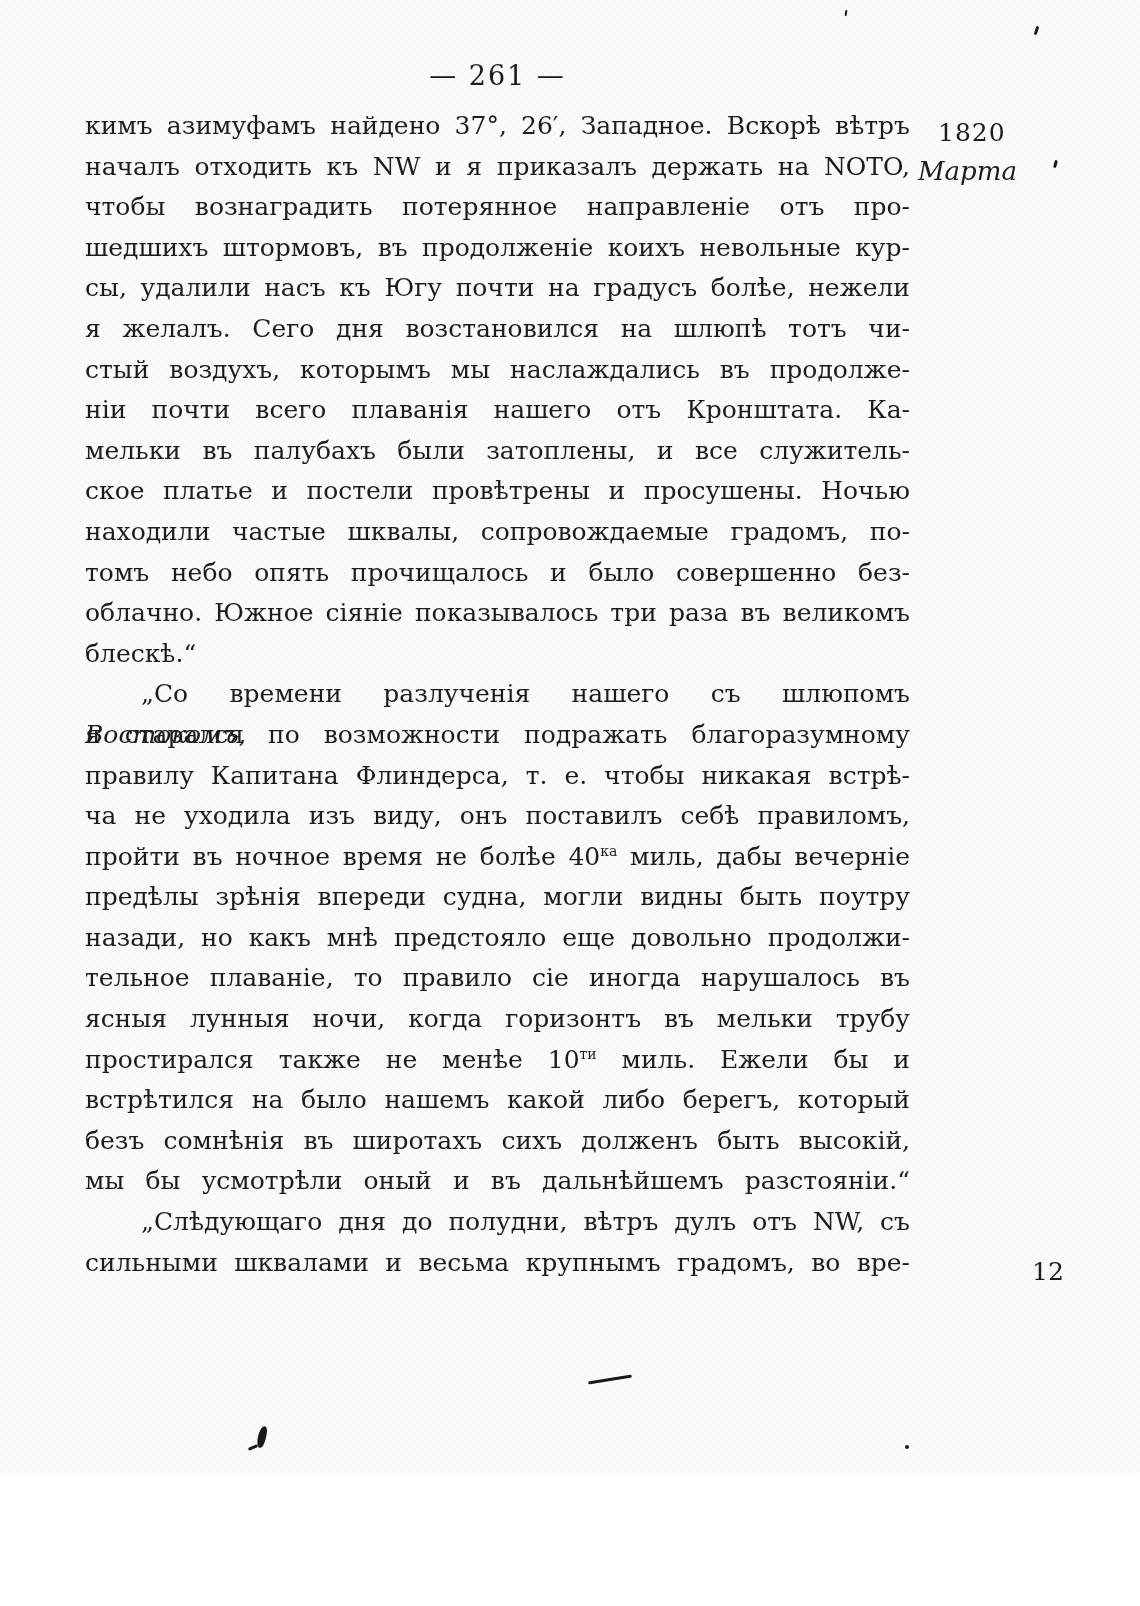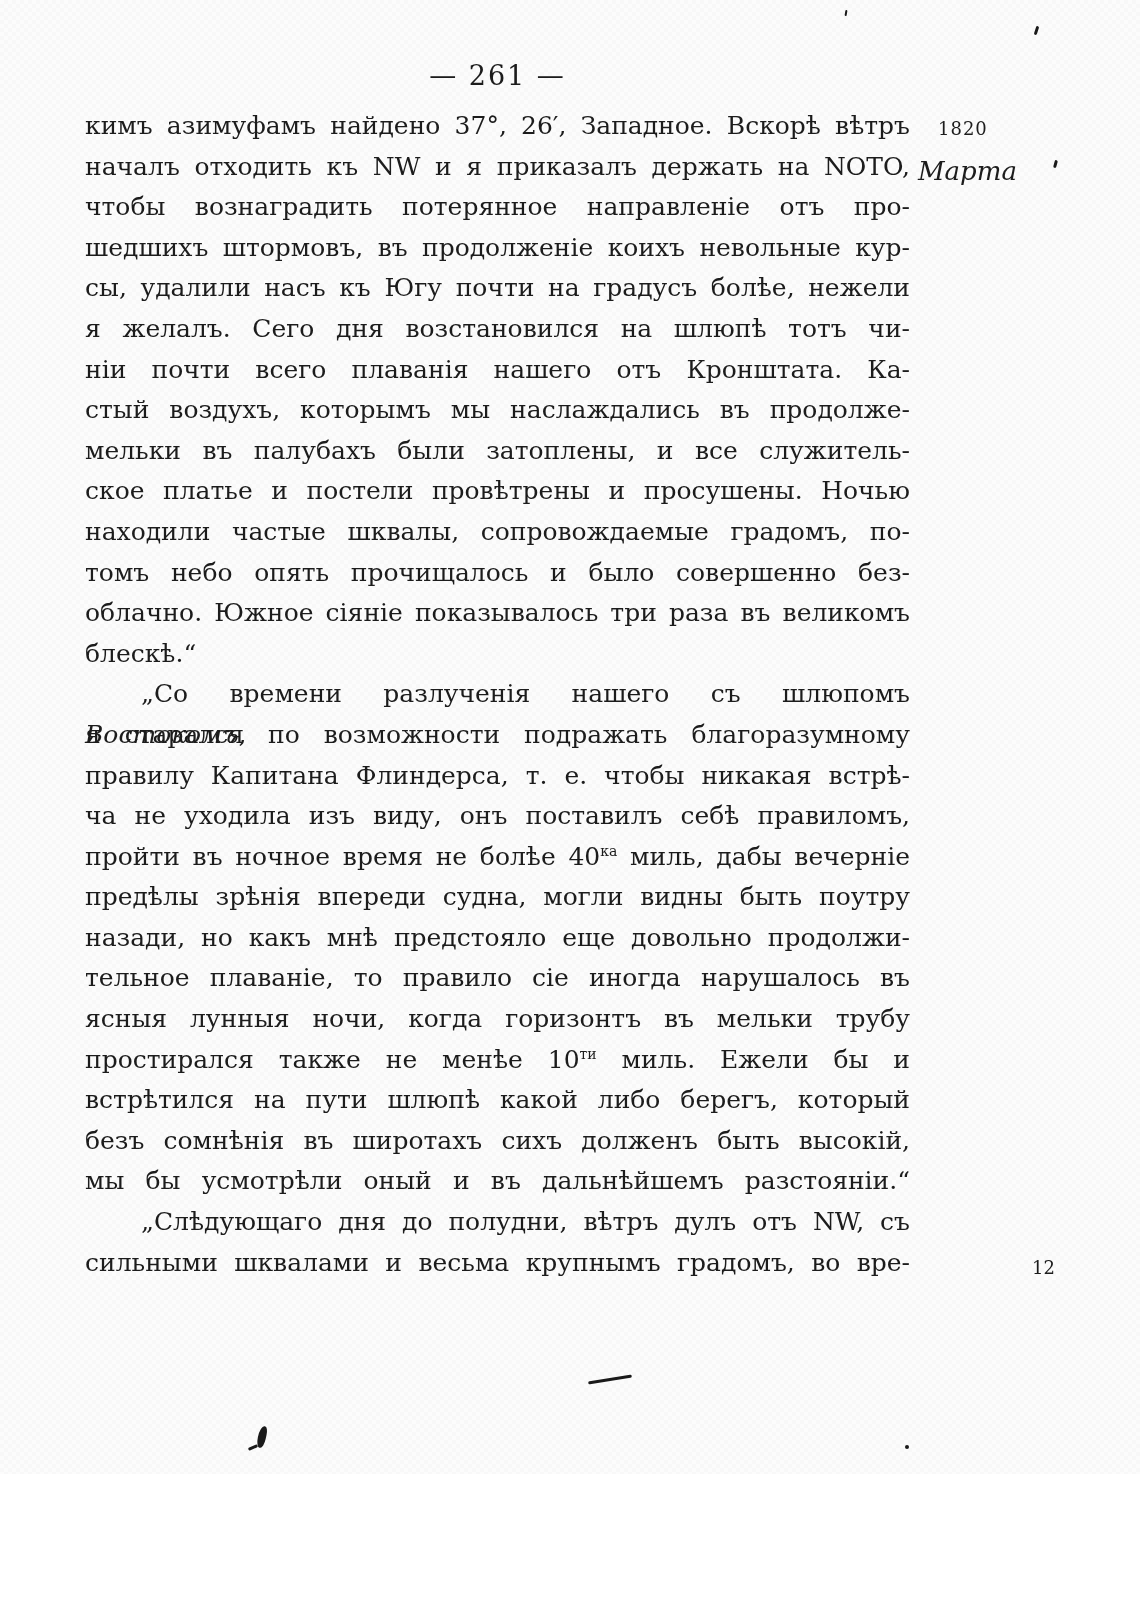--- a/index.html
+++ b/index.html
@@ -20,21 +20,21 @@
   .text-block { position:absolute; top:106px; left:85px; width:825px; }
   .line {
     height:40.6px; line-height:40.6px; font-size:25px;
     text-align:justify; text-align-last:justify;
     overflow:visible;
   }
   .line.last { text-align-last:left; }
   .line.indent { text-indent:56px; }
   .line sup { font-size:14px; line-height:0; vertical-align:super; }
   .it { font-style:italic; }
-  .margin-note { position:absolute; font-size:18px; white-space:nowrap; }
+  .margin-note { position:absolute; font-size:25px; white-space:nowrap; }
   .note-year  { top:118px; left:938px; letter-spacing:1px; }
   .note-month { top:156px; left:918px; font-style:italic; font-size:26px;text-align:right; }
   .note-day   { top:1257px; left:1032px;text-align:right; }
   
   .ink { position:absolute; background:#1a1a1a; }
   .ink-dash { left:588px; top:1378px; width:44px; height:3px; transform:rotate(-9deg); border-radius:2px; }
   .ink-blot { left:258px; top:1426px; width:8px; height:22px; transform:rotate(12deg); border-radius:60% 40% 50% 50%; }
   .ink-blot2{ left:248px; top:1446px; width:10px; height:3px; transform:rotate(-25deg); border-radius:2px; }
   .spk1 { left:905px; top:1445px; width:4px; height:4px; border-radius:50%; }
   .spk2 { left:1006px; top:1492px; width:3px; height:3px; border-radius:50%; }
@@ -50,39 +50,39 @@
 
   <div class="running-head">— 261 —</div>
 
   <div class="text-block" id="text-block">
       <div class="line"><span>кимъ азимуфамъ найдено 37°, 26′, Западное. Вскорѣ вѣтръ</span></div>
       <div class="line"><span>началъ отходить къ NW и я приказалъ держать на NOTO,</span></div>
       <div class="line"><span>чтобы вознаградить потерянное направленіе отъ про-</span></div>
       <div class="line"><span>шедшихъ штормовъ, въ продолженіе коихъ невольные кур-</span></div>
       <div class="line"><span>сы, удалили насъ къ Югу почти на градусъ болѣе, нежели</span></div>
       <div class="line"><span>я желалъ. Сего дня возстановился на шлюпѣ тотъ чи-</span></div>
+      <div class="line"><span>стый воздухъ, которымъ мы наслаждались въ продолже-</span></div>
       <div class="line"><span>ніи почти всего плаванія нашего отъ Кронштата. Ка-</span></div>
-      <div class="line"><span>стый воздухъ, которымъ мы наслаждались въ продолже-</span></div>
       <div class="line"><span>мельки въ палубахъ были затоплены, и все служитель-</span></div>
       <div class="line"><span>ское платье и постели провѣтрены и просушены. Ночью</span></div>
       <div class="line"><span>находили частые шквалы, сопровождаемые градомъ, по-</span></div>
       <div class="line"><span>томъ небо опять прочищалось и было совершенно без-</span></div>
       <div class="line"><span>облачно. Южное сіяніе показывалось три раза въ великомъ</span></div>
       <div class="line last"><span>блескѣ.“</span></div>
       <div class="line indent"><span>„Со времени разлученія нашего съ шлюпомъ </span><span class="it">Востокомъ</span><span>,</span></div>
       <div class="line"><span>я старался по возможности подражать благоразумному</span></div>
       <div class="line"><span>правилу Капитана Флиндерса, т. е. чтобы никакая встрѣ-</span></div>
       <div class="line"><span>ча не уходила изъ виду, онъ поставилъ себѣ правиломъ,</span></div>
       <div class="line"><span>пройти въ ночное время не болѣе 40</span><sup>ка</sup><span> миль, дабы вечерніе</span></div>
       <div class="line"><span>предѣлы зрѣнія впереди судна, могли видны быть поутру</span></div>
       <div class="line"><span>назади, но какъ мнѣ предстояло еще довольно продолжи-</span></div>
       <div class="line"><span>тельное плаваніе, то правило сіе иногда нарушалось въ</span></div>
       <div class="line"><span>ясныя лунныя ночи, когда горизонтъ въ мельки трубу</span></div>
       <div class="line"><span>простирался также не менѣе 10</span><sup>ти</sup><span> миль. Ежели бы и</span></div>
-      <div class="line"><span>встрѣтился на пути шлюпѣ какой либо берегъ, который</span></div>
+      <div class="line"><span>встрѣтился на было нашемъ какой либо берегъ, который</span></div>
       <div class="line"><span>безъ сомнѣнія въ широтахъ сихъ долженъ быть высокій,</span></div>
       <div class="line"><span>мы бы усмотрѣли оный и въ дальнѣйшемъ разстояніи.“</span></div>
       <div class="line indent"><span>„Слѣдующаго дня до полудни, вѣтръ дулъ отъ NW, съ</span></div>
       <div class="line"><span>сильными шквалами и весьма крупнымъ градомъ, во вре-</span></div>
     </div>
 
   <div class="margin-note note-year">1820</div>
 
   <div class="margin-note note-month">Марта</div>
 

